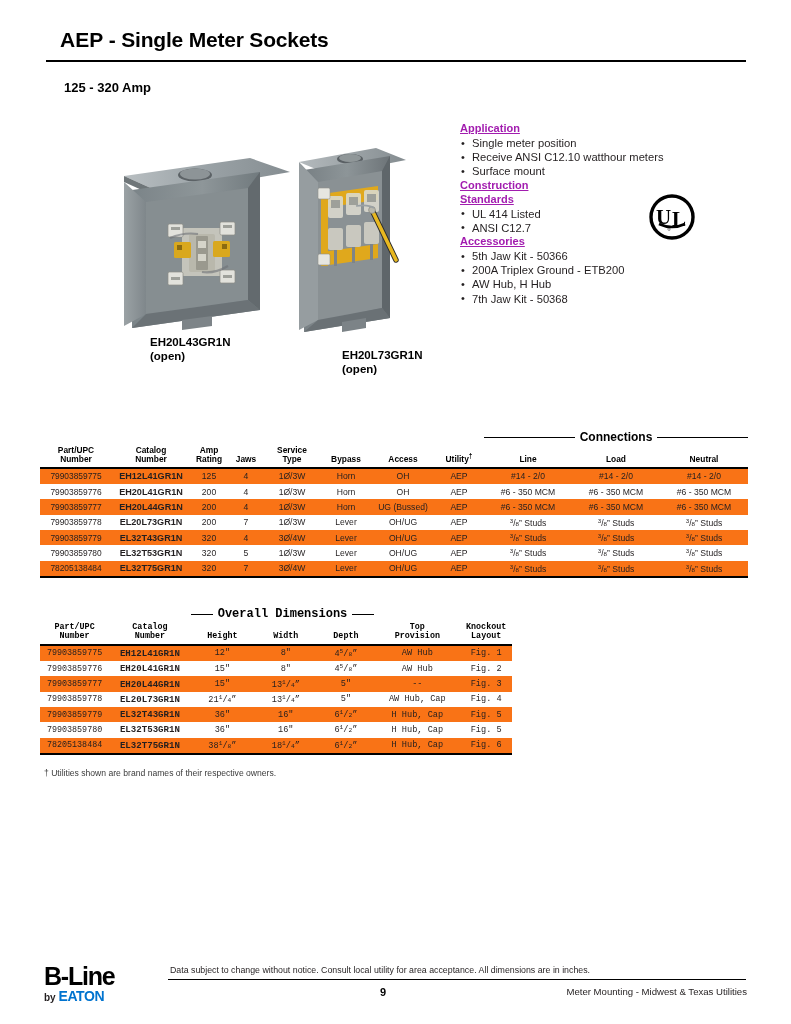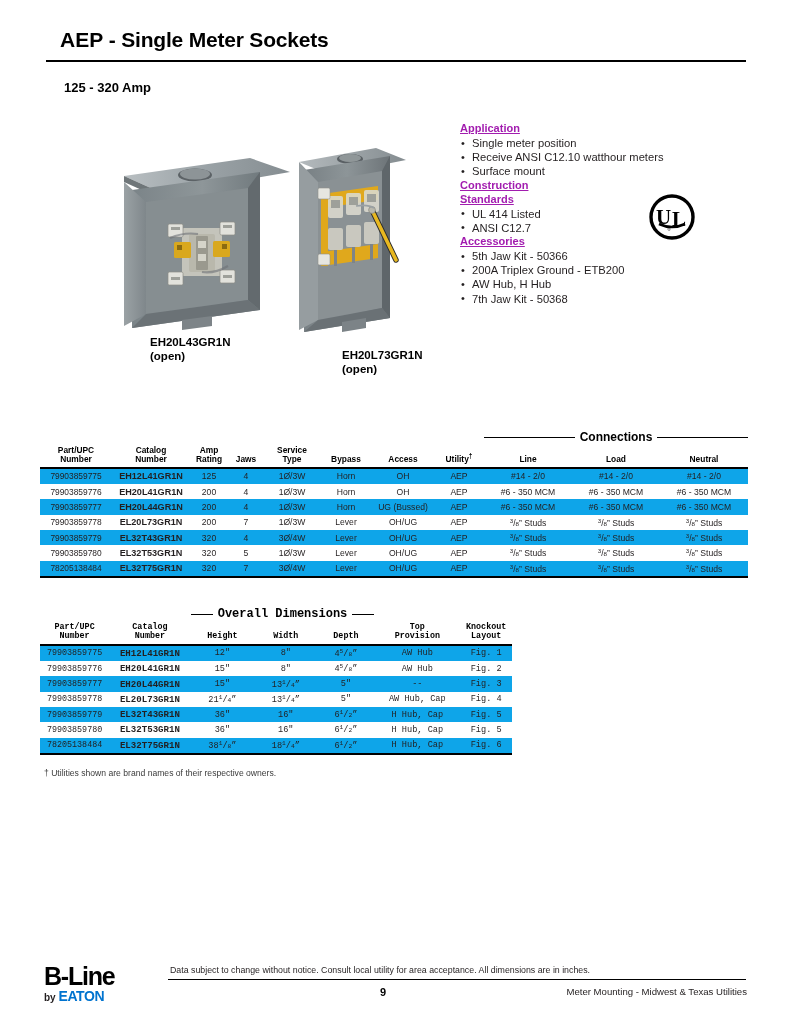--- a/index.html
+++ b/index.html
@@ -58,21 +58,21 @@
   .tbl { position: absolute; border-collapse: collapse; }
   .tbl th, .tbl td {
     font-size: 8.6px; text-align: center; padding: 0;
     color: #231f20; font-weight: normal; white-space: nowrap;
   }
   .tbl thead th {
     font-weight: bold; font-size: 8.4px; color: #000;
     vertical-align: bottom; padding-bottom: 2px; line-height: 9.6px;
   }
   .tbl tbody td { height: 15.3px; }
-  .tbl tbody tr.alt { background: #0ea5e9; }
+  .tbl tbody tr.alt { background: #f97316; }
   .tbl td.upc { font-size: 8.4px; }
   .tbl td.cat { font-weight: bold; font-size: 9.1px; }
   .rule-head { border-bottom: 2.6px solid #000; }
   .rule-bot td { border-top: 2.6px solid #000; }
 
   .spanhead {
     display: flex; align-items: center; justify-content: center;
     gap: 5px; font-weight: bold; font-size: 12px; padding-bottom: 1px;
   }
   .spanhead .ln { height: 0; border-top: 1px solid #000; flex: 1 1 auto; min-width: 22px; }

